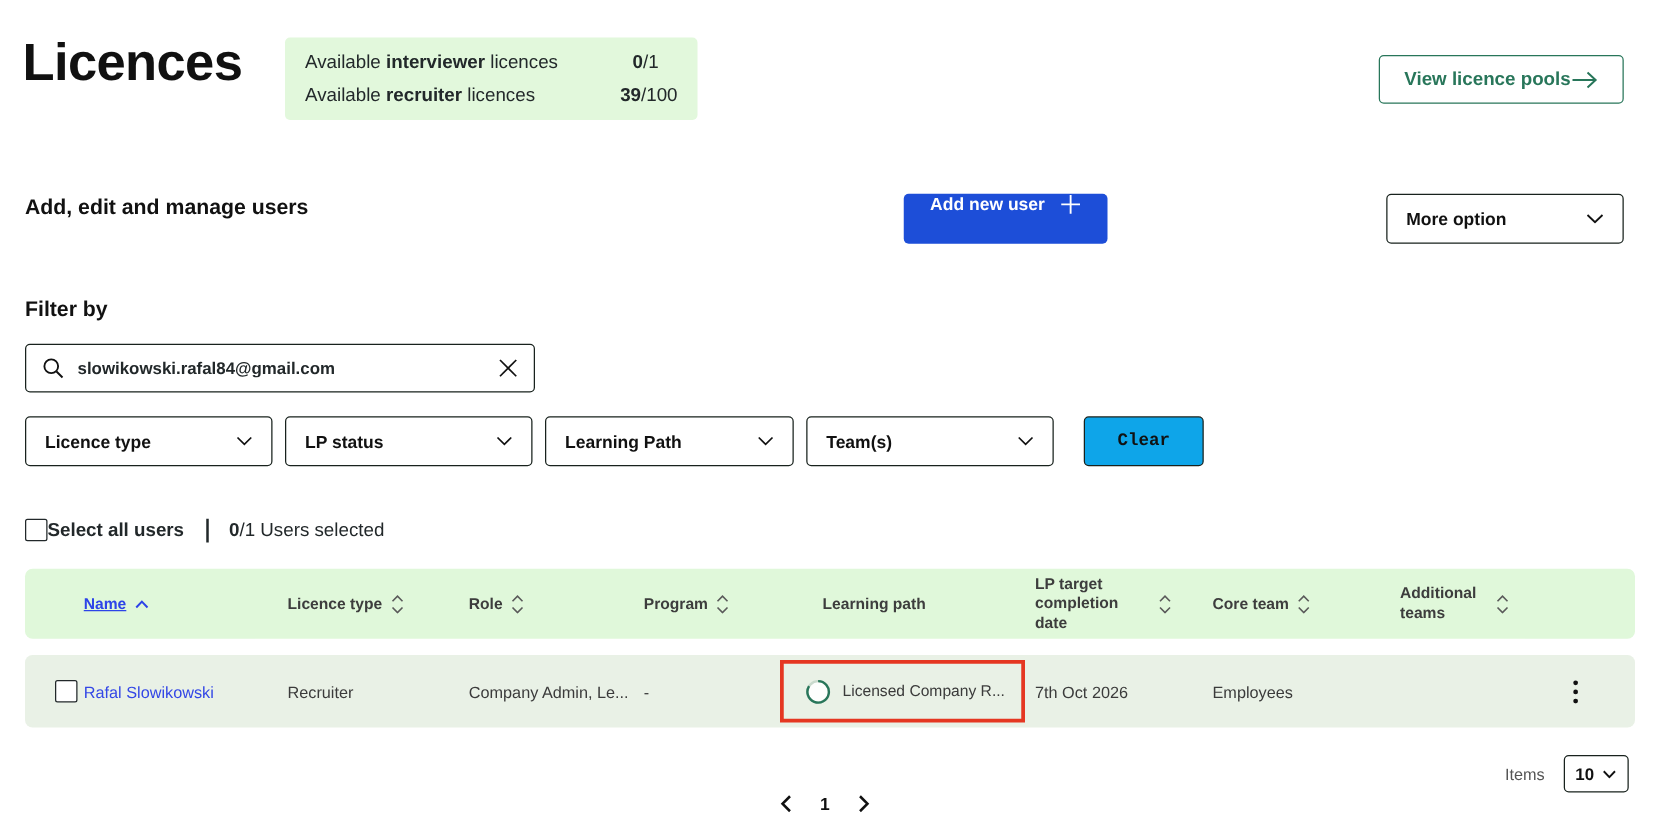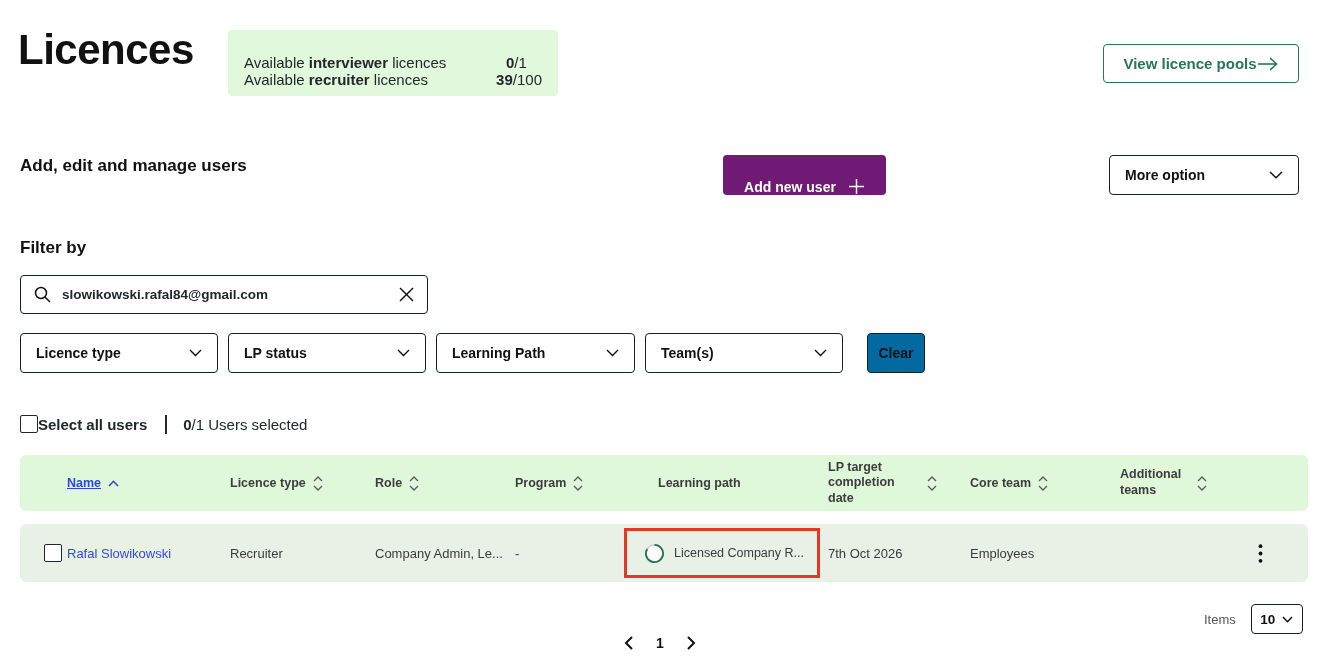--- a/index.html
+++ b/index.html
@@ -3,46 +3,46 @@
 <meta charset="utf-8">
 <style>
   * { margin:0; padding:0; box-sizing:border-box; }
   html,body { width:1328px; height:668px; background:#ffffff; font-family:"Liberation Sans", sans-serif; color:#1c1c1c; }
   .stage { position:relative; width:1328px; height:668px; background:#fff; overflow:hidden; }
   .abs { position:absolute; }
 
   .page-title { left:18px; top:26px; font-size:42px; font-weight:700; letter-spacing:-0.5px; color:#111; }
 
   .summary-box { left:228px; top:30px; width:330px; height:66px; background:#E2F8DC; border-radius:4px;
-    padding:24px 16px; display:flex; flex-direction:column; justify-content:space-between; font-size:15px; color:#22282a; }
+    padding:11px 16px; display:flex; flex-direction:column; justify-content:space-between; font-size:15px; color:#22282a; }
   .summary-row { display:flex; align-items:center; }
   .summary-label { width:262px; }
   .b { font-weight:700; }
 
   .btn-outline-green { left:1103px; top:44px; width:196px; height:39px; border:1px solid #28765A; border-radius:4px;
     background:#fff; color:#28765A; font-weight:700; font-size:15px; display:flex; align-items:center; justify-content:center; cursor:pointer; }
 
   .section-heading { font-size:17px; font-weight:700; color:#111; }
   .manage-heading { left:20px; top:156px; }
   .filter-heading { left:20px; top:238px; }
 
-  .btn-primary { left:723px; top:155px; width:163px; height:40px; background:#701a75; border:none; border-radius:4px;
-    color:#fff; font-weight:700; font-size:14px; display:flex; align-items:flex-end; justify-content:center; gap:12px; cursor:pointer; }
+  .btn-primary { left:723px; top:155px; width:163px; height:40px; background:#1d4ed8; border:none; border-radius:4px;
+    color:#fff; font-weight:700; font-size:14px; display:flex; align-items:flex-start; justify-content:center; gap:12px; cursor:pointer; }
 
   .dropdown { height:40px; border:1px solid #18221d; border-radius:4px; background:#fff; display:flex; align-items:center;
     justify-content:space-between; padding:0 15px; font-weight:700; font-size:14px; color:#111; cursor:pointer; }
   .dd-bulk { left:911px; top:155px; width:190px; }
   .dd-more { left:1109px; top:155px; width:190px; }
   .dd-f1 { left:20px;  top:333px; width:198px; }
   .dd-f2 { left:228px; top:333px; width:198px; }
   .dd-f3 { left:436px; top:333px; width:199px; }
   .dd-f4 { left:645px; top:333px; width:198px; }
 
-  .btn-clear { left:867px; top:333px; width:58px; height:40px; border:1px solid #18221d; border-radius:4px; background:#0369a1;
-    font-weight:700; font-size:14px; color:#111; display:flex; align-items:center; justify-content:center; cursor:pointer; }
+  .btn-clear { left:867px; top:333px; width:96px; height:40px; border:1px solid #18221d; border-radius:4px; background:#0ea5e9;
+    font-weight:700; font-size:14px; color:#111; display:flex; align-items:center; justify-content:center; cursor:pointer;font-family:Liberation Mono, monospace; }
 
   .search-box { left:20px; top:275px; width:408px; height:39px; border:1.5px solid #18221d; border-radius:4px; background:#fff;
     display:flex; align-items:center; padding:0 13px; gap:11px; }
   .search-input { flex:1; border:none; outline:none; font-family:"Liberation Sans", sans-serif; font-weight:700; font-size:13.5px; color:#22282a; background:transparent; }
 
   .select-row { left:20px; top:413px; height:22px; display:flex; align-items:center; font-size:15px; color:#22282a; }
   .checkbox { width:18px; height:18px; border:1.5px solid #22282a; border-radius:2px; background:#fff; flex:none; cursor:pointer; }
   .select-label { font-weight:700; margin-left:0; }
   .vdivider { width:2px; height:19px; background:#22282a; margin:0 16px 0 18px; }
 

